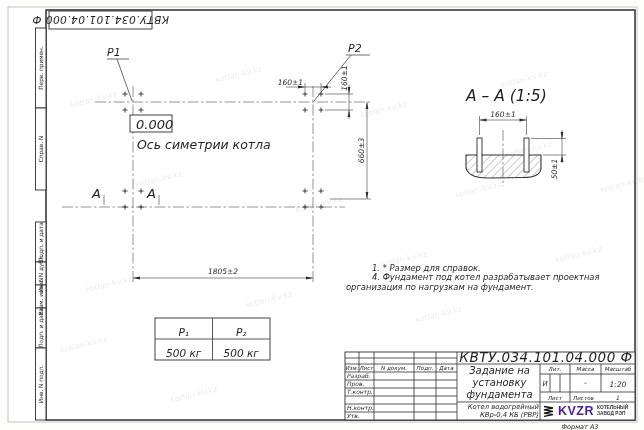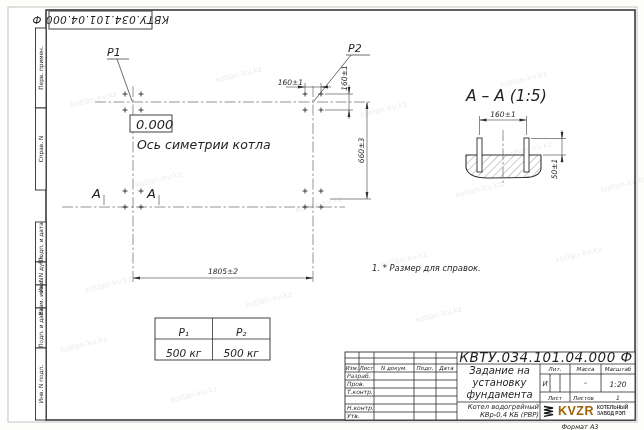--- a/index.html
+++ b/index.html
@@ -20,21 +20,21 @@
   .arr{fill:#2e2e2e;stroke:none;}
   .bolt{stroke:#2a2a2a;stroke-width:.9;fill:none;}
   .dim{font-size:7.5px;font-style:italic;}
   .overlay-text{position:absolute;z-index:2;color:#1f1f1f;}
   .notes{left:346px;top:264px;width:284px;font-style:italic;font-size:8.4px;line-height:9.3px;}
   .notes p{margin:0;text-indent:26px;}
   .tb-title{left:458px;top:365px;width:83px;height:36px;display:flex;align-items:center;justify-content:center;
     text-align:center;font-style:italic;font-size:10px;line-height:1.2;}
   .tb-product{left:458px;top:403px;width:81px;text-align:right;font-style:italic;font-size:6.8px;line-height:1.25;}
   .logo{left:542px;top:403px;width:92px;height:16px;display:flex;align-items:center;gap:3px;}
-  .logo-text{font-family:"Liberation Sans",sans-serif;font-weight:bold;font-size:12.5px;letter-spacing:.5px;color:#a16207;}
+  .logo-text{font-family:"Liberation Sans",sans-serif;font-weight:bold;font-size:12.5px;letter-spacing:.5px;color:#4c1d95;}
   .logo-caption{width:34px;font-family:"Liberation Sans",sans-serif;font-size:4.8px;line-height:1.15;font-weight:600;color:#333;}
   .wm-layer{position:absolute;left:0;top:0;width:644px;height:430px;z-index:3;pointer-events:none;}
   .wm{position:absolute;font-size:8px;color:rgba(100,100,115,.13);transform:rotate(-14deg);white-space:nowrap;}
 </style>
 </head>
 <body>
 
 <svg width="644" height="430" viewBox="0 0 644 430">
   <defs>
     <pattern id="hatch" width="5.5" height="5.5" patternUnits="userSpaceOnUse" patternTransform="rotate(45)">
@@ -230,20 +230,21 @@
     <text x="555" y="399.5" font-size="5.6" text-anchor="middle" class="it">Лист</text>
     <text x="573" y="399.5" font-size="5.6" class="it">Листов</text>
     <text x="618" y="399.5" font-size="6" text-anchor="middle" class="it">1</text>
   </g>
 
   <text x="580" y="428.5" font-size="6.5" text-anchor="middle" class="it">Формат А3</text>
 </svg>
 
 <div class="overlay-text notes">
   <p>1. * Размер для справок.</p>
+  <p>4. Фундамент под котел разрабатывает проектная организация по нагрузкам на фундамент.</p>
 </div>
 
 <div class="overlay-text tb-title">Задание на установку фундамента</div>
 <div class="overlay-text tb-product">Котел водогрейный КВр-0,4 КБ (РВР)</div>
 
 <div class="overlay-text logo">
   <svg width="13" height="13" viewBox="0 0 13 13" style="position:static">
     <path d="M2,1.5 L11,3 L2,4.8 L11,6.3 L2,8.1 L11,9.6 L2,11.4" fill="none" stroke="#111" stroke-width="1.3"></path>
   </svg>
   <span class="logo-text">KVZR</span>

